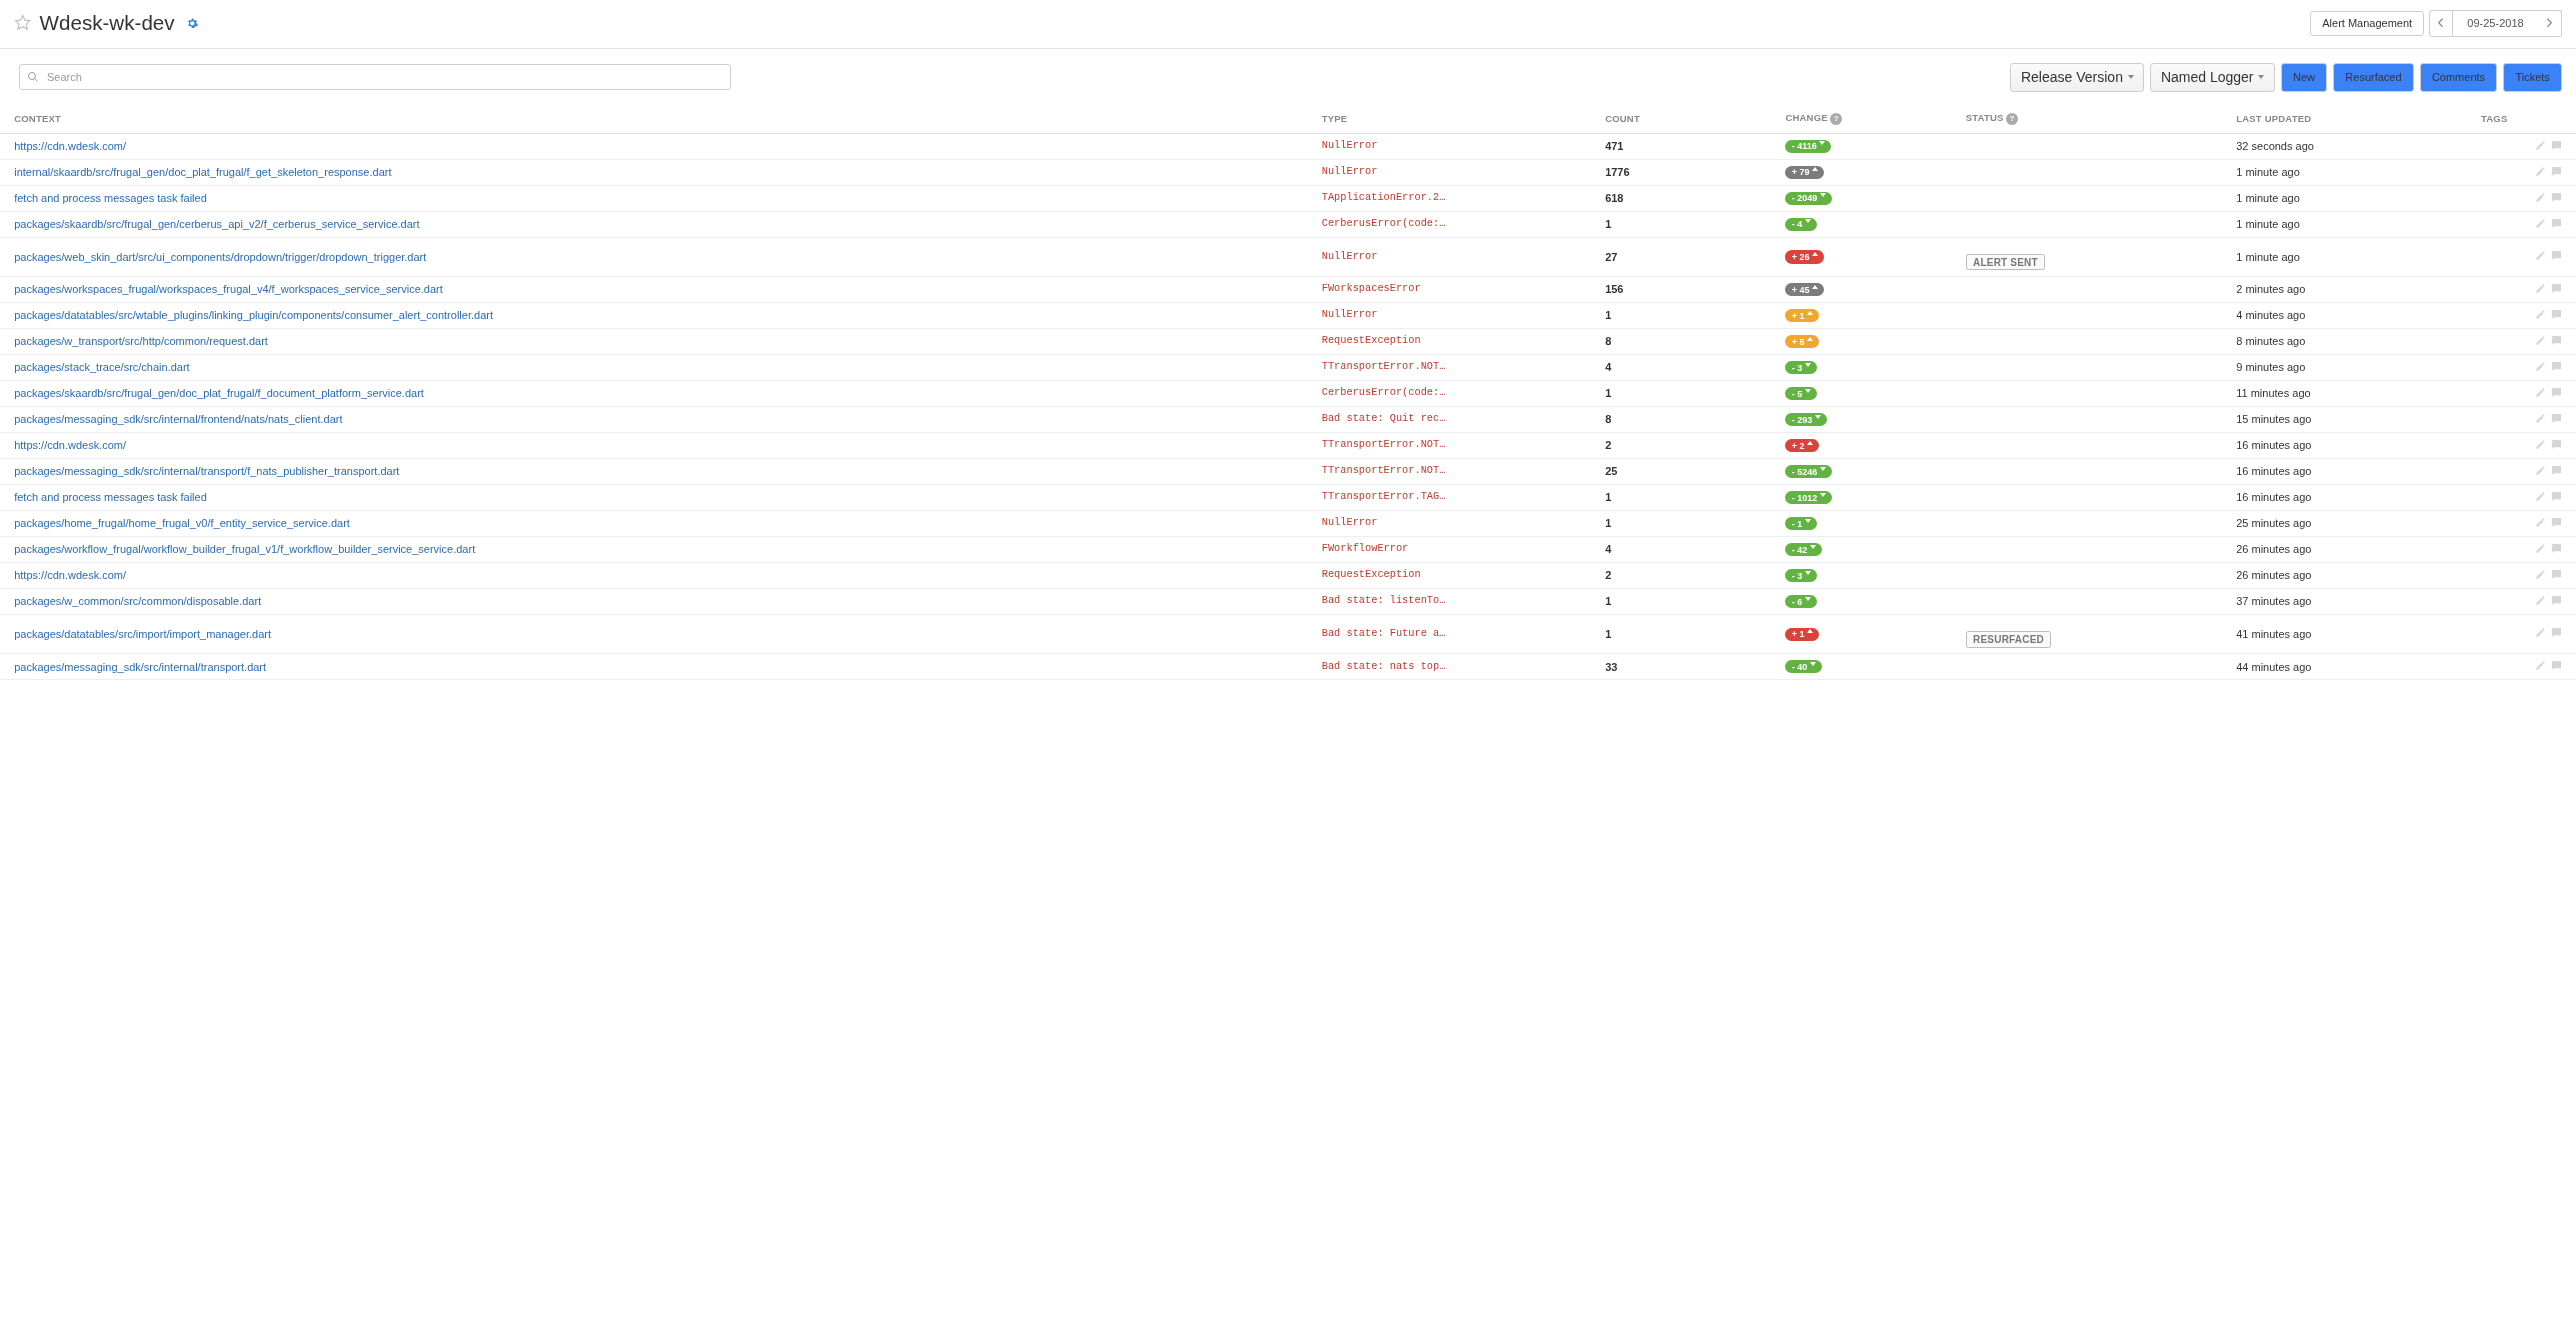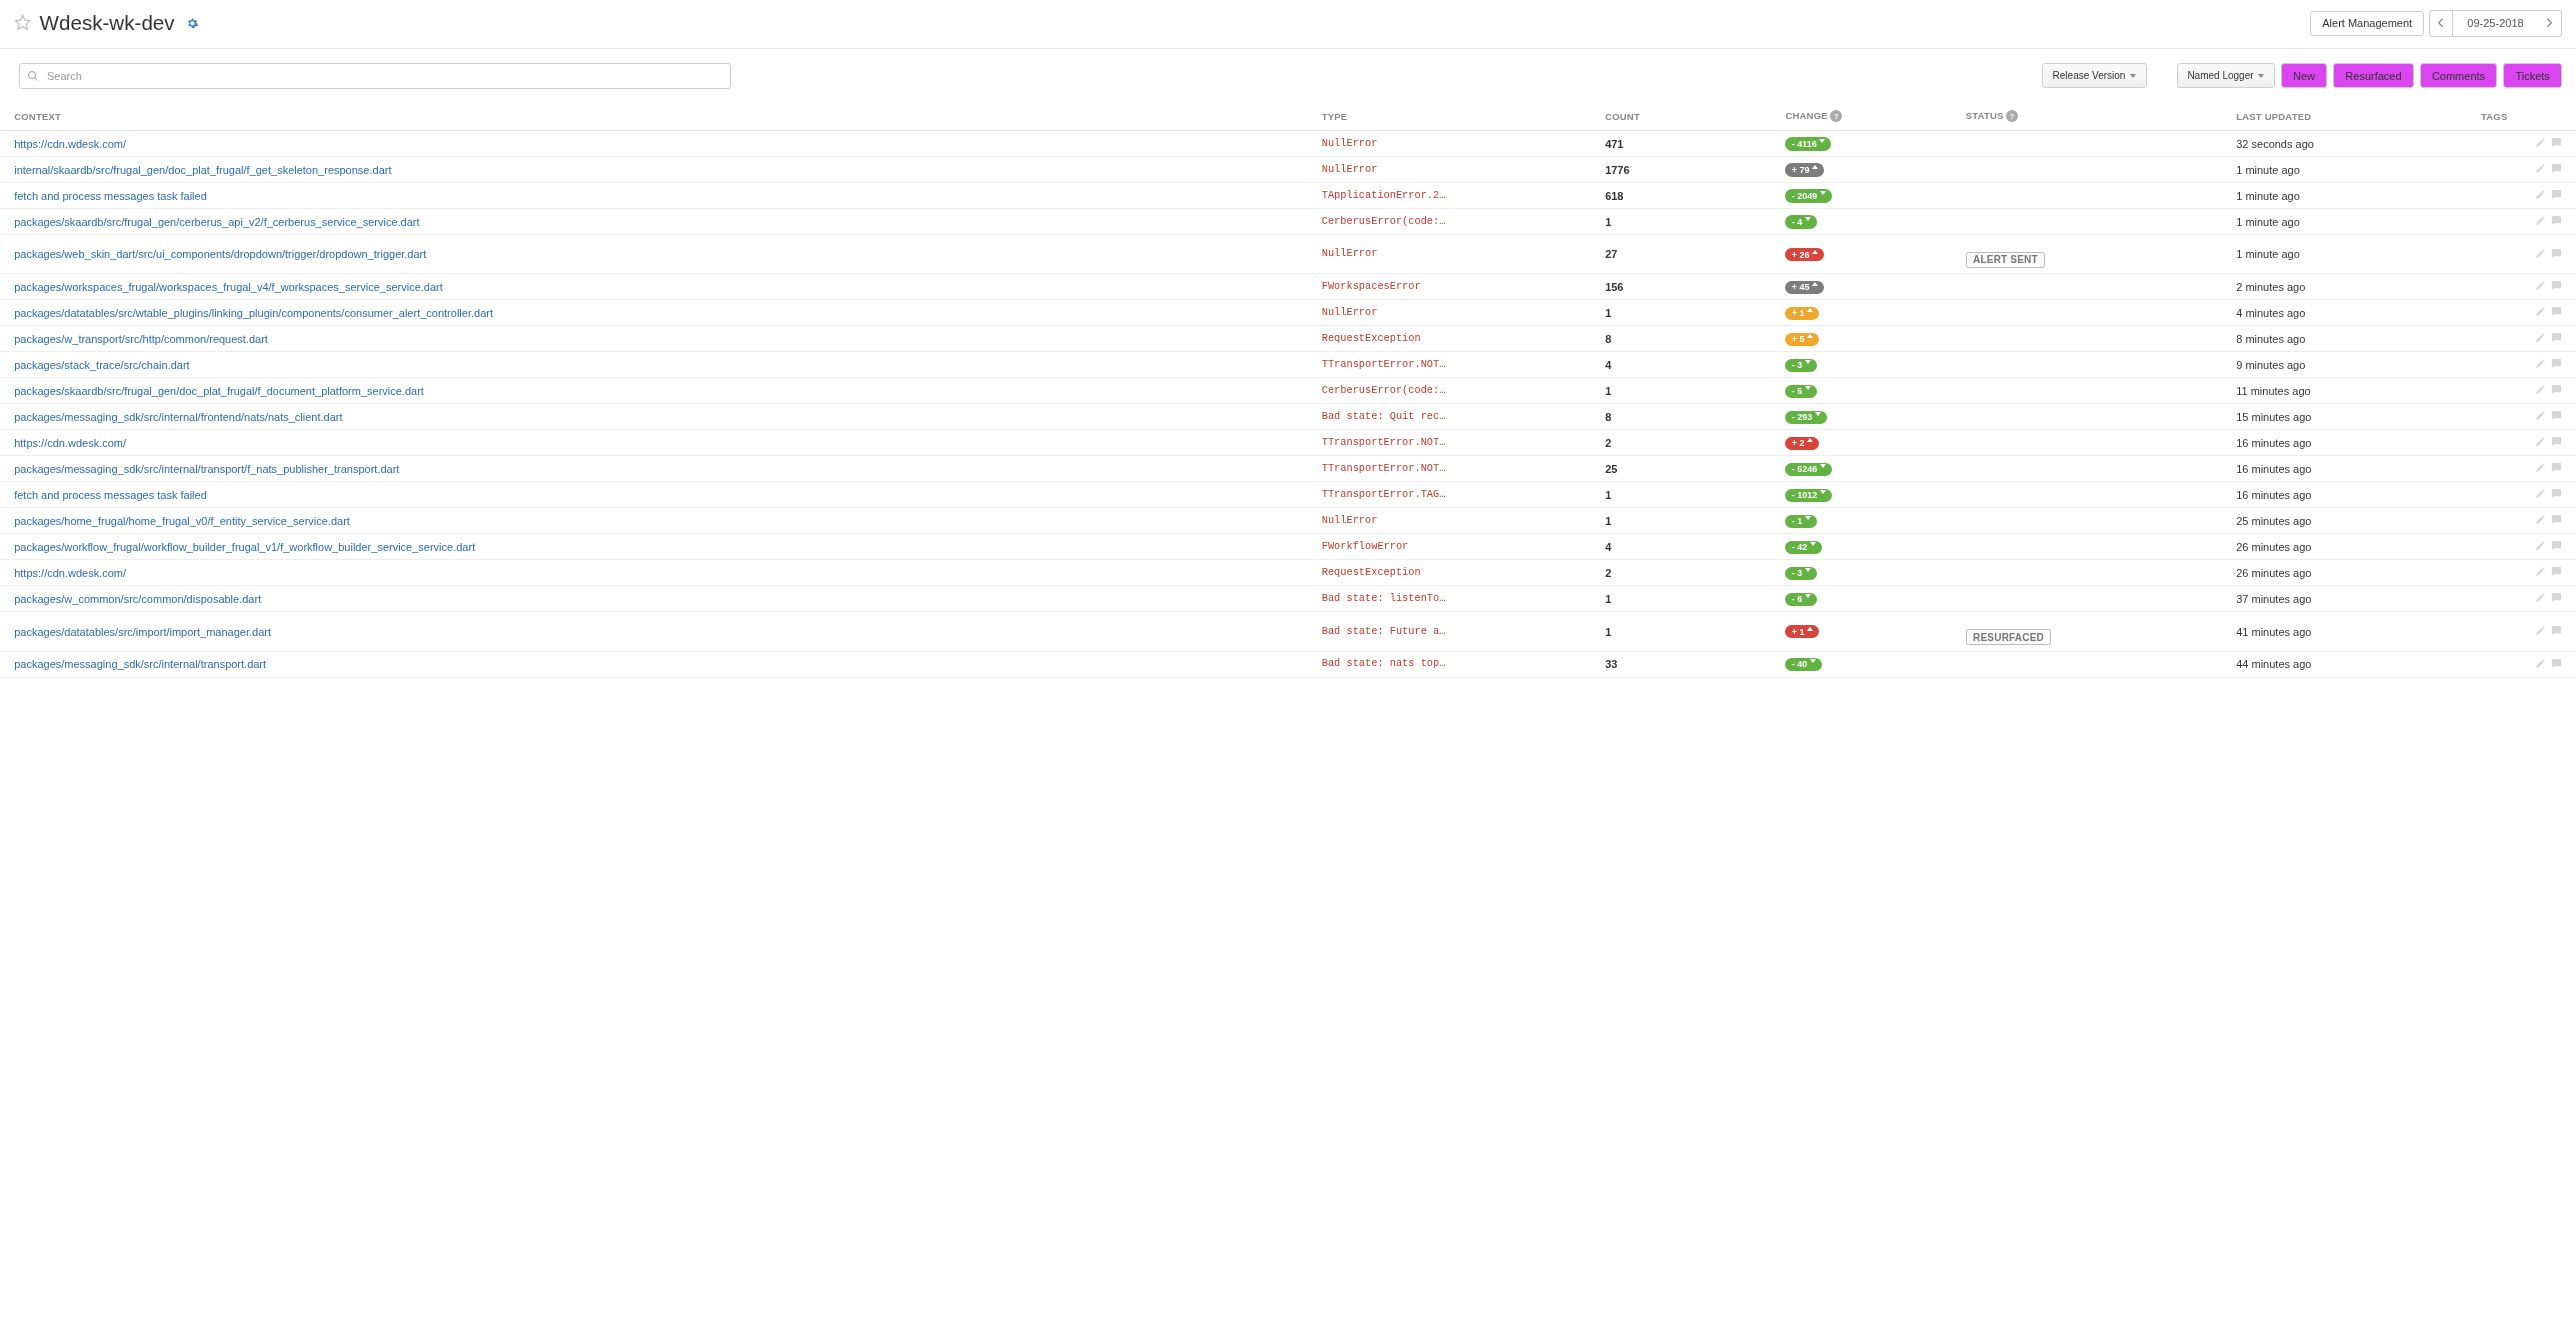--- a/index.html
+++ b/index.html
@@ -16,23 +16,23 @@
 .date-nav.left { border-radius: 3.2px 0 0 3.2px; }
 .date-nav.right { border-radius: 0 3.2px 3.2px 0; border-left: none; }
 .date-display { border-top: 0.8px solid #ccc; border-bottom: 0.8px solid #ccc; border-left: none; height: 27px; display: flex; align-items: center; padding: 0 14.2px; color: #555; font-size: 11px; }
 
 .toolbar { display: flex; align-items: center; justify-content: space-between; padding: 14.2px 14.2px 14.2px 19px; gap: 16px; }
 .search-wrap { position: relative; flex: 1; max-width: 712px; }
 .search-input { width: 100%; padding: 6.3px 9.5px 6.3px 27px; border: 0.8px solid #ccc; border-radius: 3.2px; font-size: 11px; color: #333; }
 .search-input::placeholder { color: #999; }
 .search-icon-inner { position: absolute; left: 8px; top: 50%; transform: translateY(-50%); width: 12px; height: 12px; color: #999; }
 .filter-group { display: flex; gap: 6.3px; }
-.filter-btn { background: linear-gradient(#fafafa,#f1f1f1); border: 0.8px solid #ccc; border-radius: 3.2px; padding: 5.5px 9.5px; font-size: 10px; color: #333; cursor: pointer; display: flex; align-items: center; gap: 4.7px; margin-left: 24px; }
+.filter-btn { background: linear-gradient(#fafafa,#f1f1f1); border: 0.8px solid #ccc; border-radius: 3.2px; padding: 5.5px 9.5px; font-size: 14px; color: #333; cursor: pointer; display: flex; align-items: center; gap: 4.7px; }
 .filter-btn .caret { border-left: 3.2px solid transparent; border-right: 3.2px solid transparent; border-top: 4px solid #888; }
-.tab-btn { background: #d946ef; border: 0.8px solid #ccc; border-radius: 3.2px; padding: 5.5px 11px; font-size: 11px; color: #333; cursor: pointer; }
+.tab-btn { background: #3b82f6; border: 0.8px solid #ccc; border-radius: 3.2px; padding: 5.5px 11px; font-size: 11px; color: #333; cursor: pointer; }
 
 .table { width: 100%; border-collapse: collapse; }
 .table th { text-align: left; font-size: 9.5px; font-weight: 700; color: #888; letter-spacing: 0.2px; padding: 6.3px 8px 8px 8px; border-bottom: 0.8px solid #e0e0e0; text-transform: uppercase; }
 .table th:first-child { padding-left: 14.2px; }
 .table td { padding: 5.5px 8px; border-bottom: 0.8px solid #eee; vertical-align: middle; font-size: 11px; }
 .table td:first-child { padding-left: 14.2px; }
 .ctx-link { color: #2a6bb5; text-decoration: none; }
 .type-code { font-family: "SFMono-Regular", Consolas, "Liberation Mono", Menlo, monospace; color: #c0392b; font-size: 10.3px; white-space: nowrap; overflow: hidden; text-overflow: ellipsis; max-width: 127px; display: inline-block; }
 .count-val { font-weight: 700; color: #333; }
 

